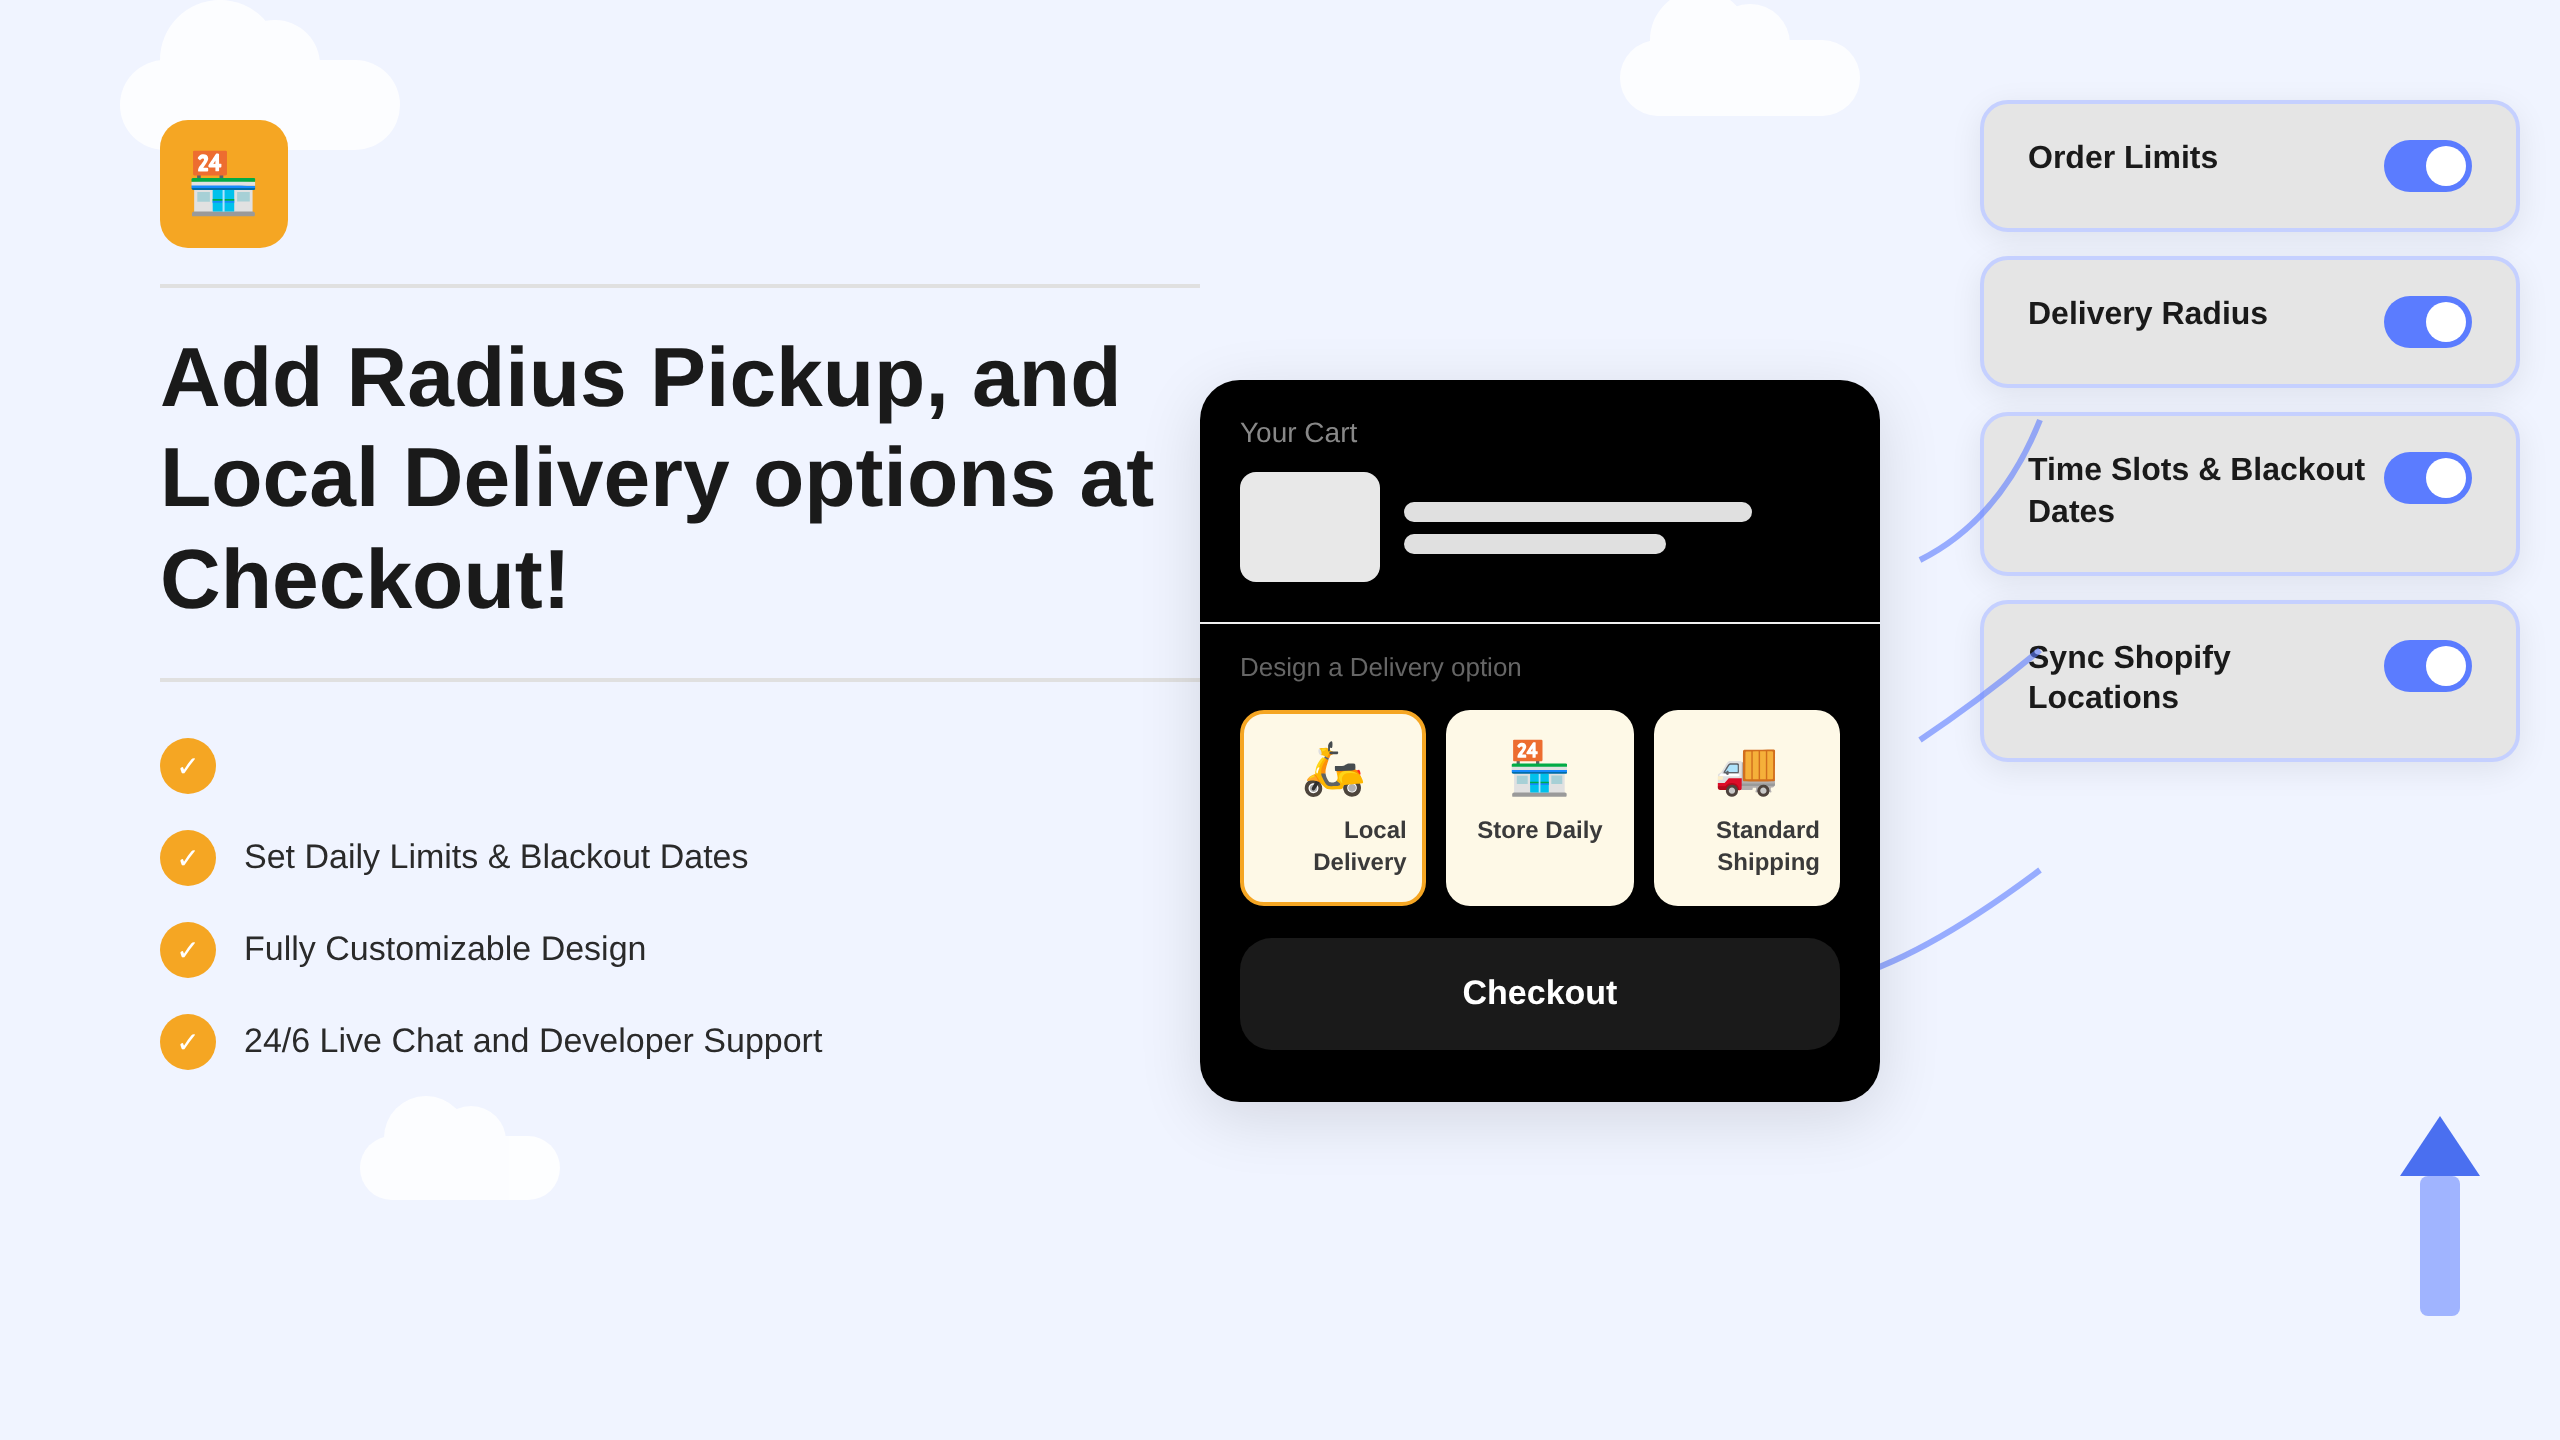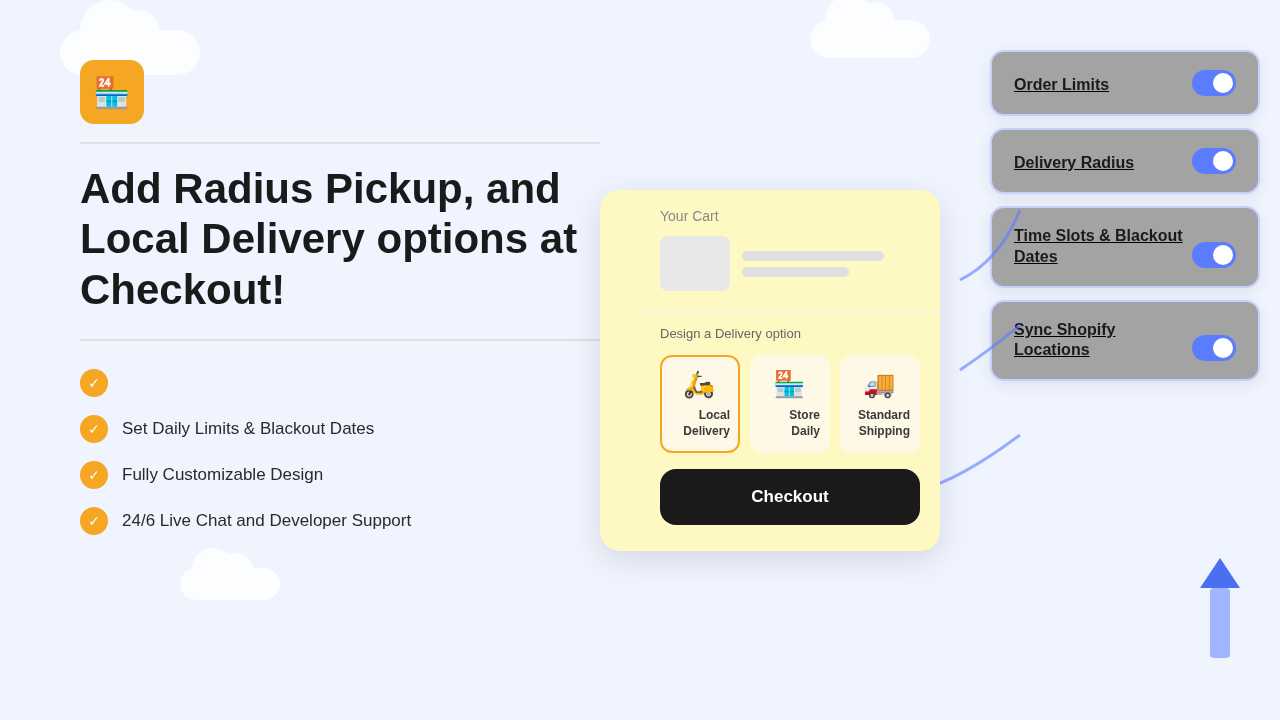--- a/index.html
+++ b/index.html
@@ -129,29 +129,28 @@
       position: absolute;
       right: 20px;
       top: 50px;
       width: 270px;
       display: flex;
       flex-direction: column;
       gap: 12px;
     }
 
     .feature-card {
-      background: #a3a3a3;
+      background: #e5e5e5;
       border-radius: 14px;
       padding: 18px 22px;
       display: flex;
-      align-items: flex-end;
+      align-items: flex-start;
       justify-content: space-between;
       box-shadow: 0 4px 16px rgba(0,0,0,0.08);
       border: 2px solid #e8eeff;
-      text-decoration: underline;
     }
 
     .feature-card.active {
       border-color: #c5d0ff;
     }
 
     .feature-card-title {
       font-size: 16px;
       font-weight: 700;
       color: #1a1a1a;
@@ -177,26 +176,25 @@
       top: 3px;
       right: 3px;
     }
 
     
     .cart-mockup {
       position: absolute;
       left: 20px;
       top: 190px;
       width: 340px;
-      background: #fef9c3;
+      background: #000000;
       border-radius: 20px;
       box-shadow: 0 8px 32px rgba(0,0,0,0.12);
       overflow: hidden;
       z-index: 10;
-      padding-left: 40px;
     }
 
     .cart-header {
       padding: 18px 20px 12px;
       border-bottom: 1px solid #f0f0f0;
     }
 
     .cart-header-label {
       font-size: 14px;
       color: #888;

